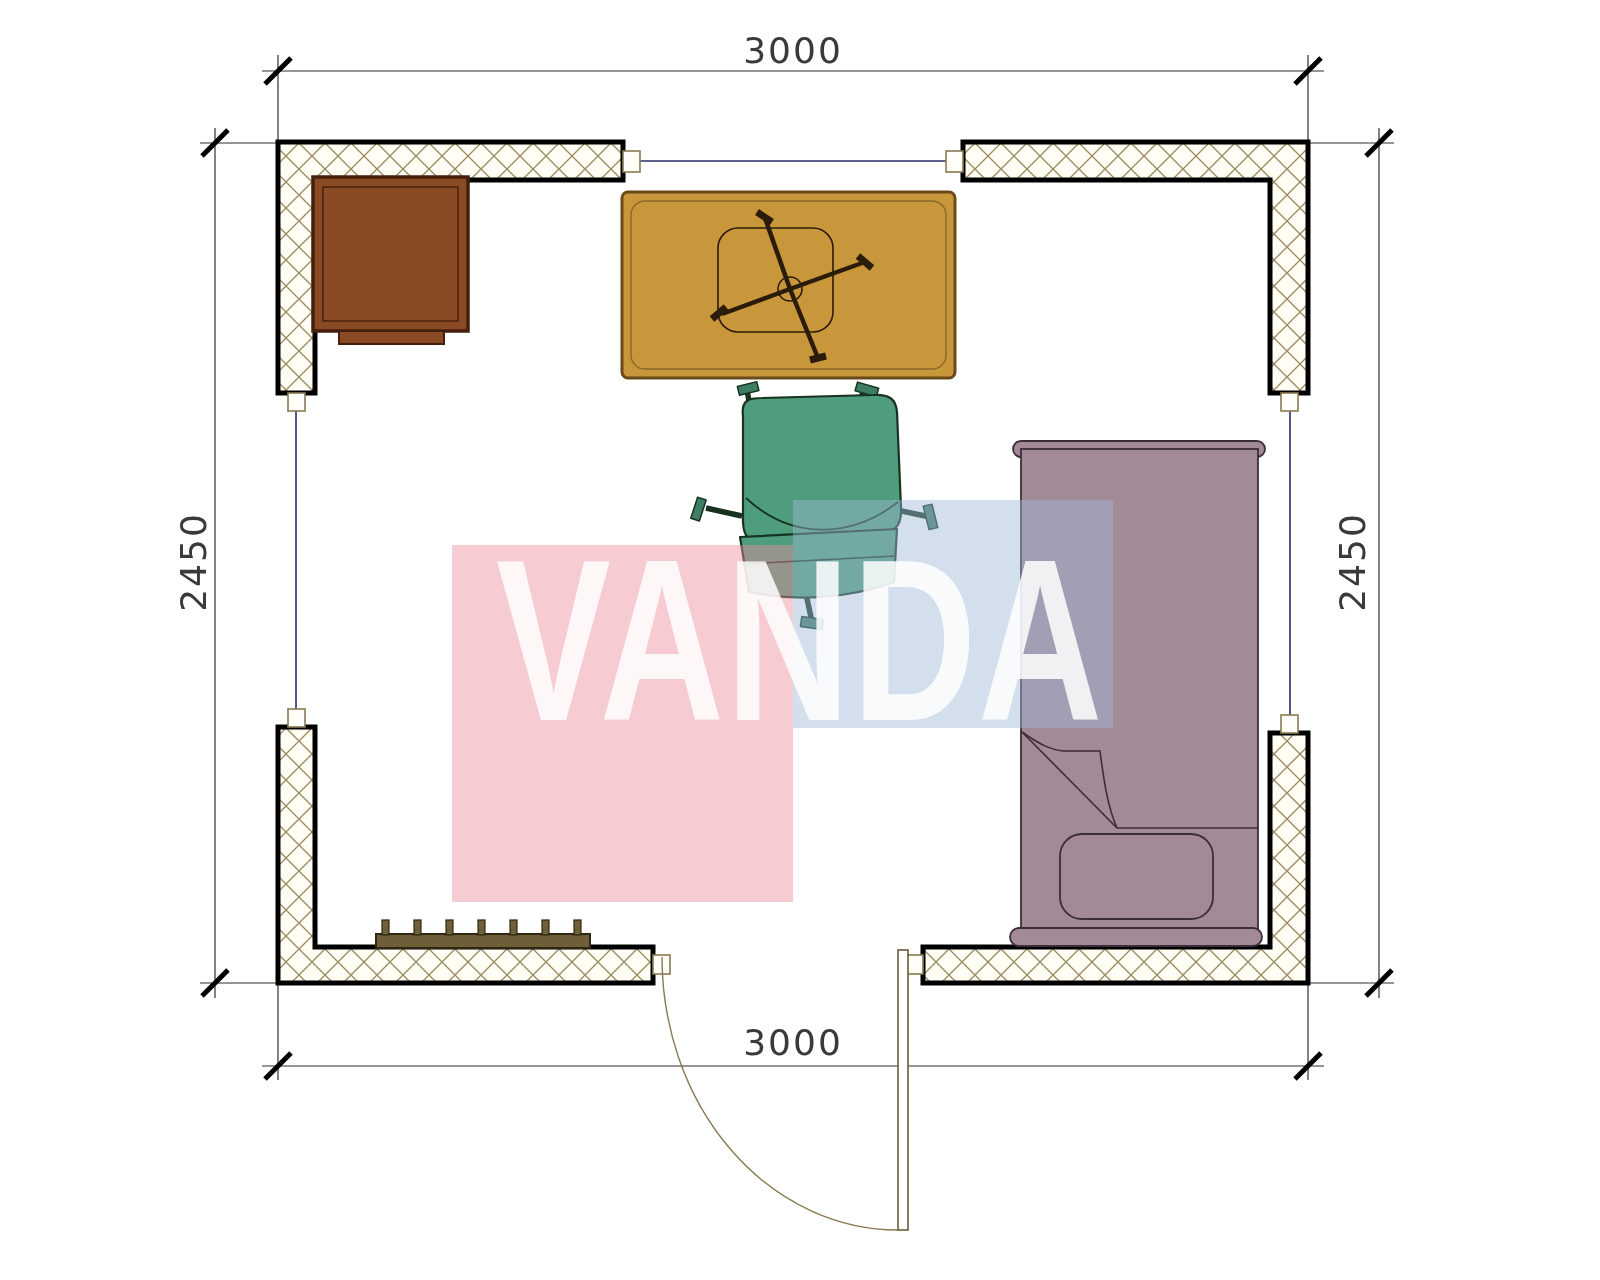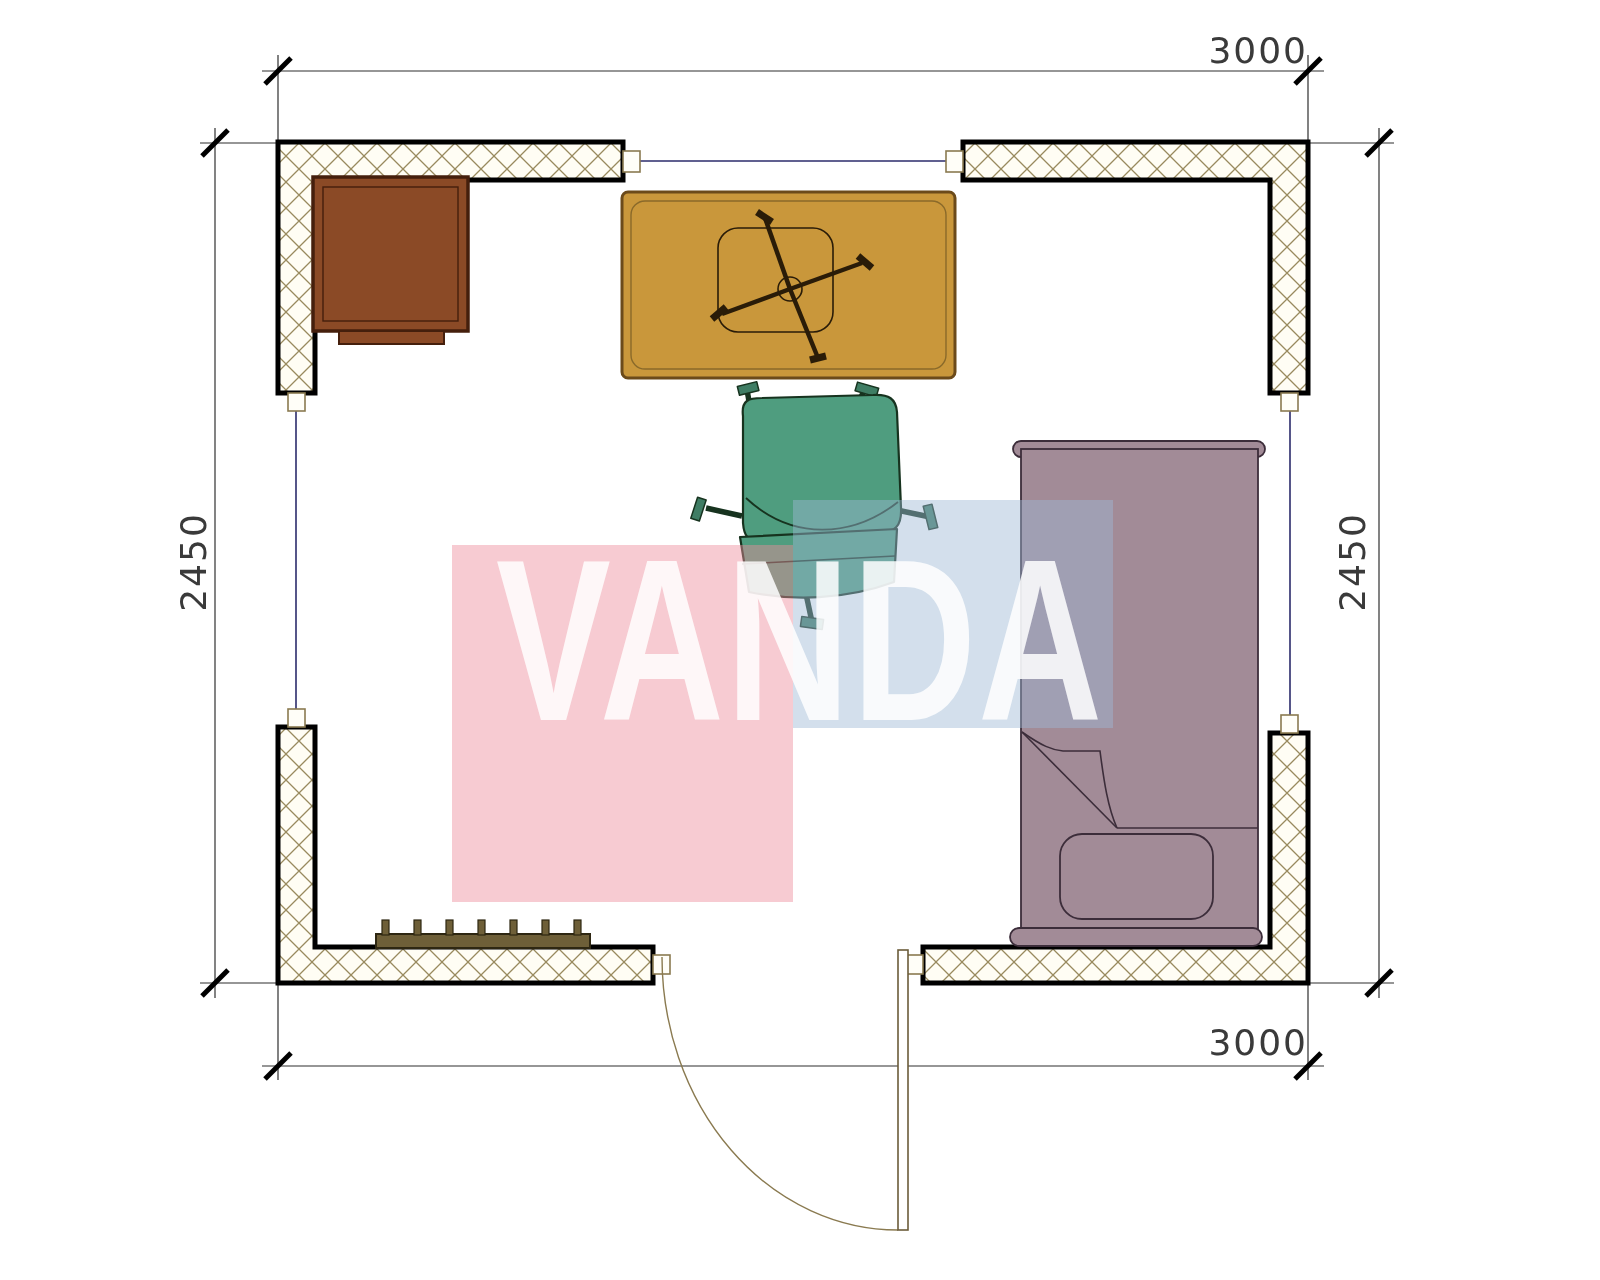--- a/index.html
+++ b/index.html
@@ -1,21 +1,21 @@
 <!DOCTYPE html>
 <html><head>
 <meta charset="utf-8">
 <style>
   html,body{margin:0;padding:0;background:#ffffff;}
   .canvas{position:relative;width:1600px;height:1280px;background:#ffffff;overflow:hidden;
           font-family:"DejaVu Sans",sans-serif;}
   .plan-svg{position:absolute;left:0;top:0;}
   .dim-label{position:absolute;font-family:"DejaVu Sans",sans-serif;font-size:36px;color:#3a3a3a;
              letter-spacing:2px;white-space:nowrap;}
-  .dim-label.h{width:1030px;text-align:right;}
+  .dim-label.h{width:1030px;text-align:center;}
   .dim-label.v{transform:translate(-50%,-50%) rotate(-90deg);}
   .wm-rect{position:absolute;}
   .wm-pink{left:452px;top:545px;width:341px;height:357px;background:rgba(238,140,155,0.45);}
   .wm-blue{left:793px;top:500px;width:320px;height:228px;background:rgba(158,184,213,0.45);}
   .wm-text{position:absolute;left:480px;top:520px;width:640px;height:240px;
            display:flex;align-items:center;justify-content:center;
            font-family:"Liberation Sans",sans-serif;font-weight:700;font-size:205px;
            color:rgba(255,255,255,0.85);letter-spacing:2px;
            transform:scale(0.84,1.12);transform-origin:50% 50%;}
 </style>

